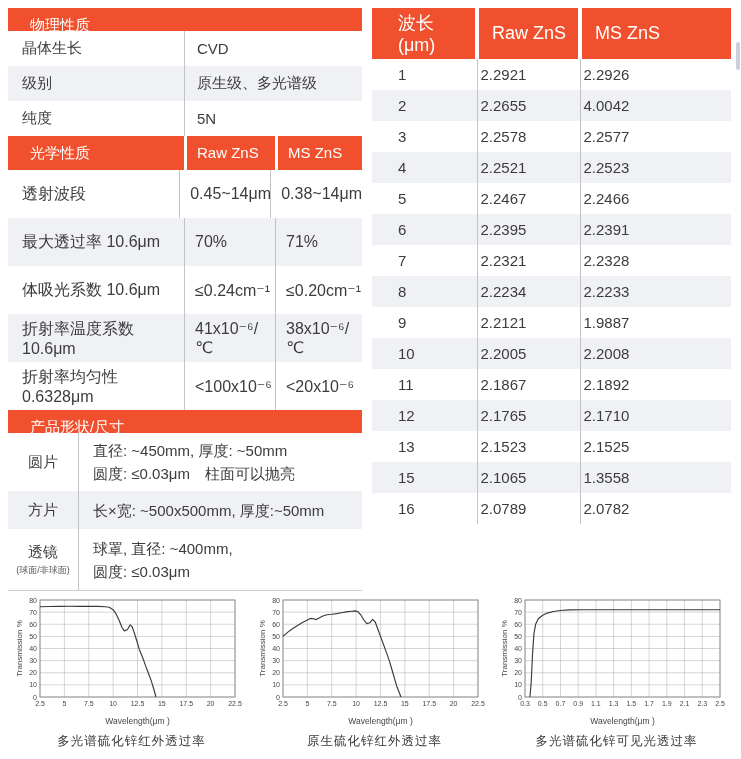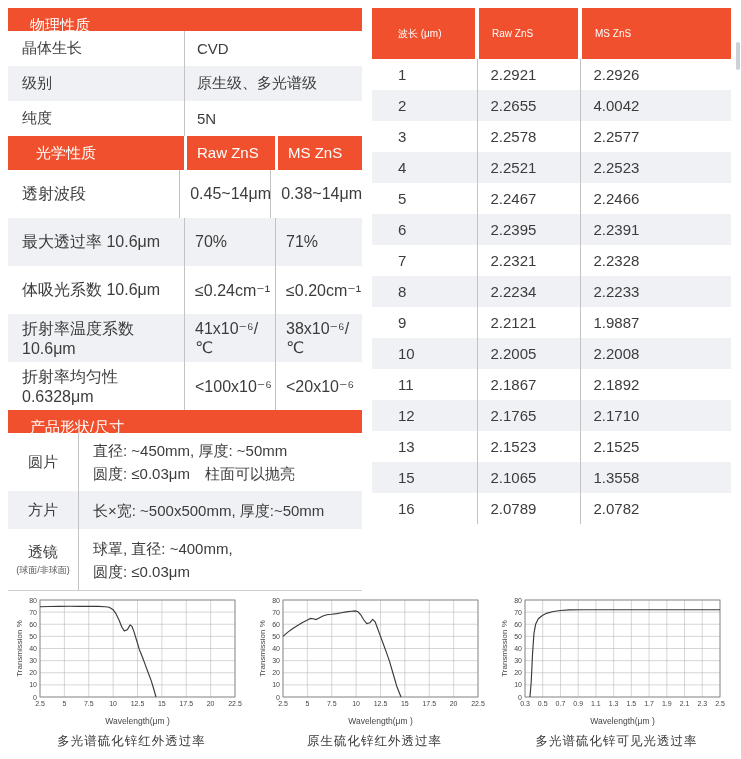--- a/index.html
+++ b/index.html
@@ -7,21 +7,21 @@
   body { font-family:"Liberation Sans","DejaVu Sans",sans-serif; color:#3c3c3e; }
   .page { position:relative; width:741px; height:759px; background:#fff; overflow:hidden; }
 
   
   .left-panel { position:absolute; left:8px; top:8px; width:354px; }
   .sec-head { background:var(--accent); color:#fff; font-size:15px; font-weight:500;
               height:23px; line-height:33px; }
   .sec-head.single { padding-left:22px; }
   .sec-head.split3 { display:flex; padding:0; }
   .sec-head.split3 .hc { height:34px; line-height:34px; background:var(--accent); }
-  .sec-head.split3 .hc1 { width:176px; padding-left:28px; margin-right:3px; }
+  .sec-head.split3 .hc1 { width:176px; padding-left:22px; margin-right:3px; }
   .sec-head.split3 .hc2 { width:88px;  padding-left:10px; margin-right:3px; }
   .sec-head.split3 .hc3 { flex:1; padding-left:10px; }
   .sec-head.split3 { background:#fff; height:34px; }
 
   .prow { display:flex; height:35px; align-items:center; font-size:15px; }
   .prow .c1 { width:176px; padding-left:14px; align-self:stretch; display:flex; align-items:center; }
   .prow .c2 { flex:1; padding-left:12px; border-left:1px solid #c3c3c3; align-self:stretch; display:flex; align-items:center; }
   .orow { display:flex; height:48px; font-size:16px; }
   .orow > div { display:flex; align-items:center; }
   .orow .c1 { width:176px; padding-left:14px; }
@@ -33,24 +33,24 @@
   .srow .c2 { flex:1; padding-left:14px; border-left:1px solid #c3c3c3; display:flex;
               flex-direction:column; justify-content:center; line-height:23px; }
   .zebra { background:#f0f1f4; }
   .left-panel .bottom-line { border-bottom:1px solid #cfcfcf; }
 
   
   .right-panel { position:absolute; left:372px; top:8px; width:359px; }
   table.idx { width:100%; border-collapse:collapse; table-layout:fixed; font-size:15px; }
   table.idx col.w1 { width:105px; } table.idx col.w2 { width:103px; } table.idx col.w3 { width:151px; }
   table.idx thead th { background:var(--accent); color:#fff; font-weight:500; text-align:left;
-                       height:51px; padding-left:26px; font-size:10px; }
+                       height:51px; padding-left:26px; font-size:18px; }
   table.idx thead th.v { padding-left:13px; border-left:4px solid #fff; }
   table.idx tbody td { height:31px; padding-left:26px; }
-  table.idx tbody td.v { padding-left:13px; border-left:1px solid #c3c3c3; }
+  table.idx tbody td.v { padding-left:3px; border-left:1px solid #c3c3c3; }
   table.idx tbody tr:nth-child(even) td { background:#f0f1f4; }
 
   .scrollbar-thumb { position:absolute; left:736px; top:42px; width:4px; height:28px;
                      background:#ccd1d9; border-radius:2px; }
 
   
   .charts { position:absolute; left:0; top:595px; width:741px; height:164px; }
   .chart-block { position:absolute; width:232px; top:0; }
   .chart-block .chart-title { width:195px; margin-left:20px; margin-top:5px; text-align:center;
                               font-size:12.5px; color:#38383a; letter-spacing:1px; }

